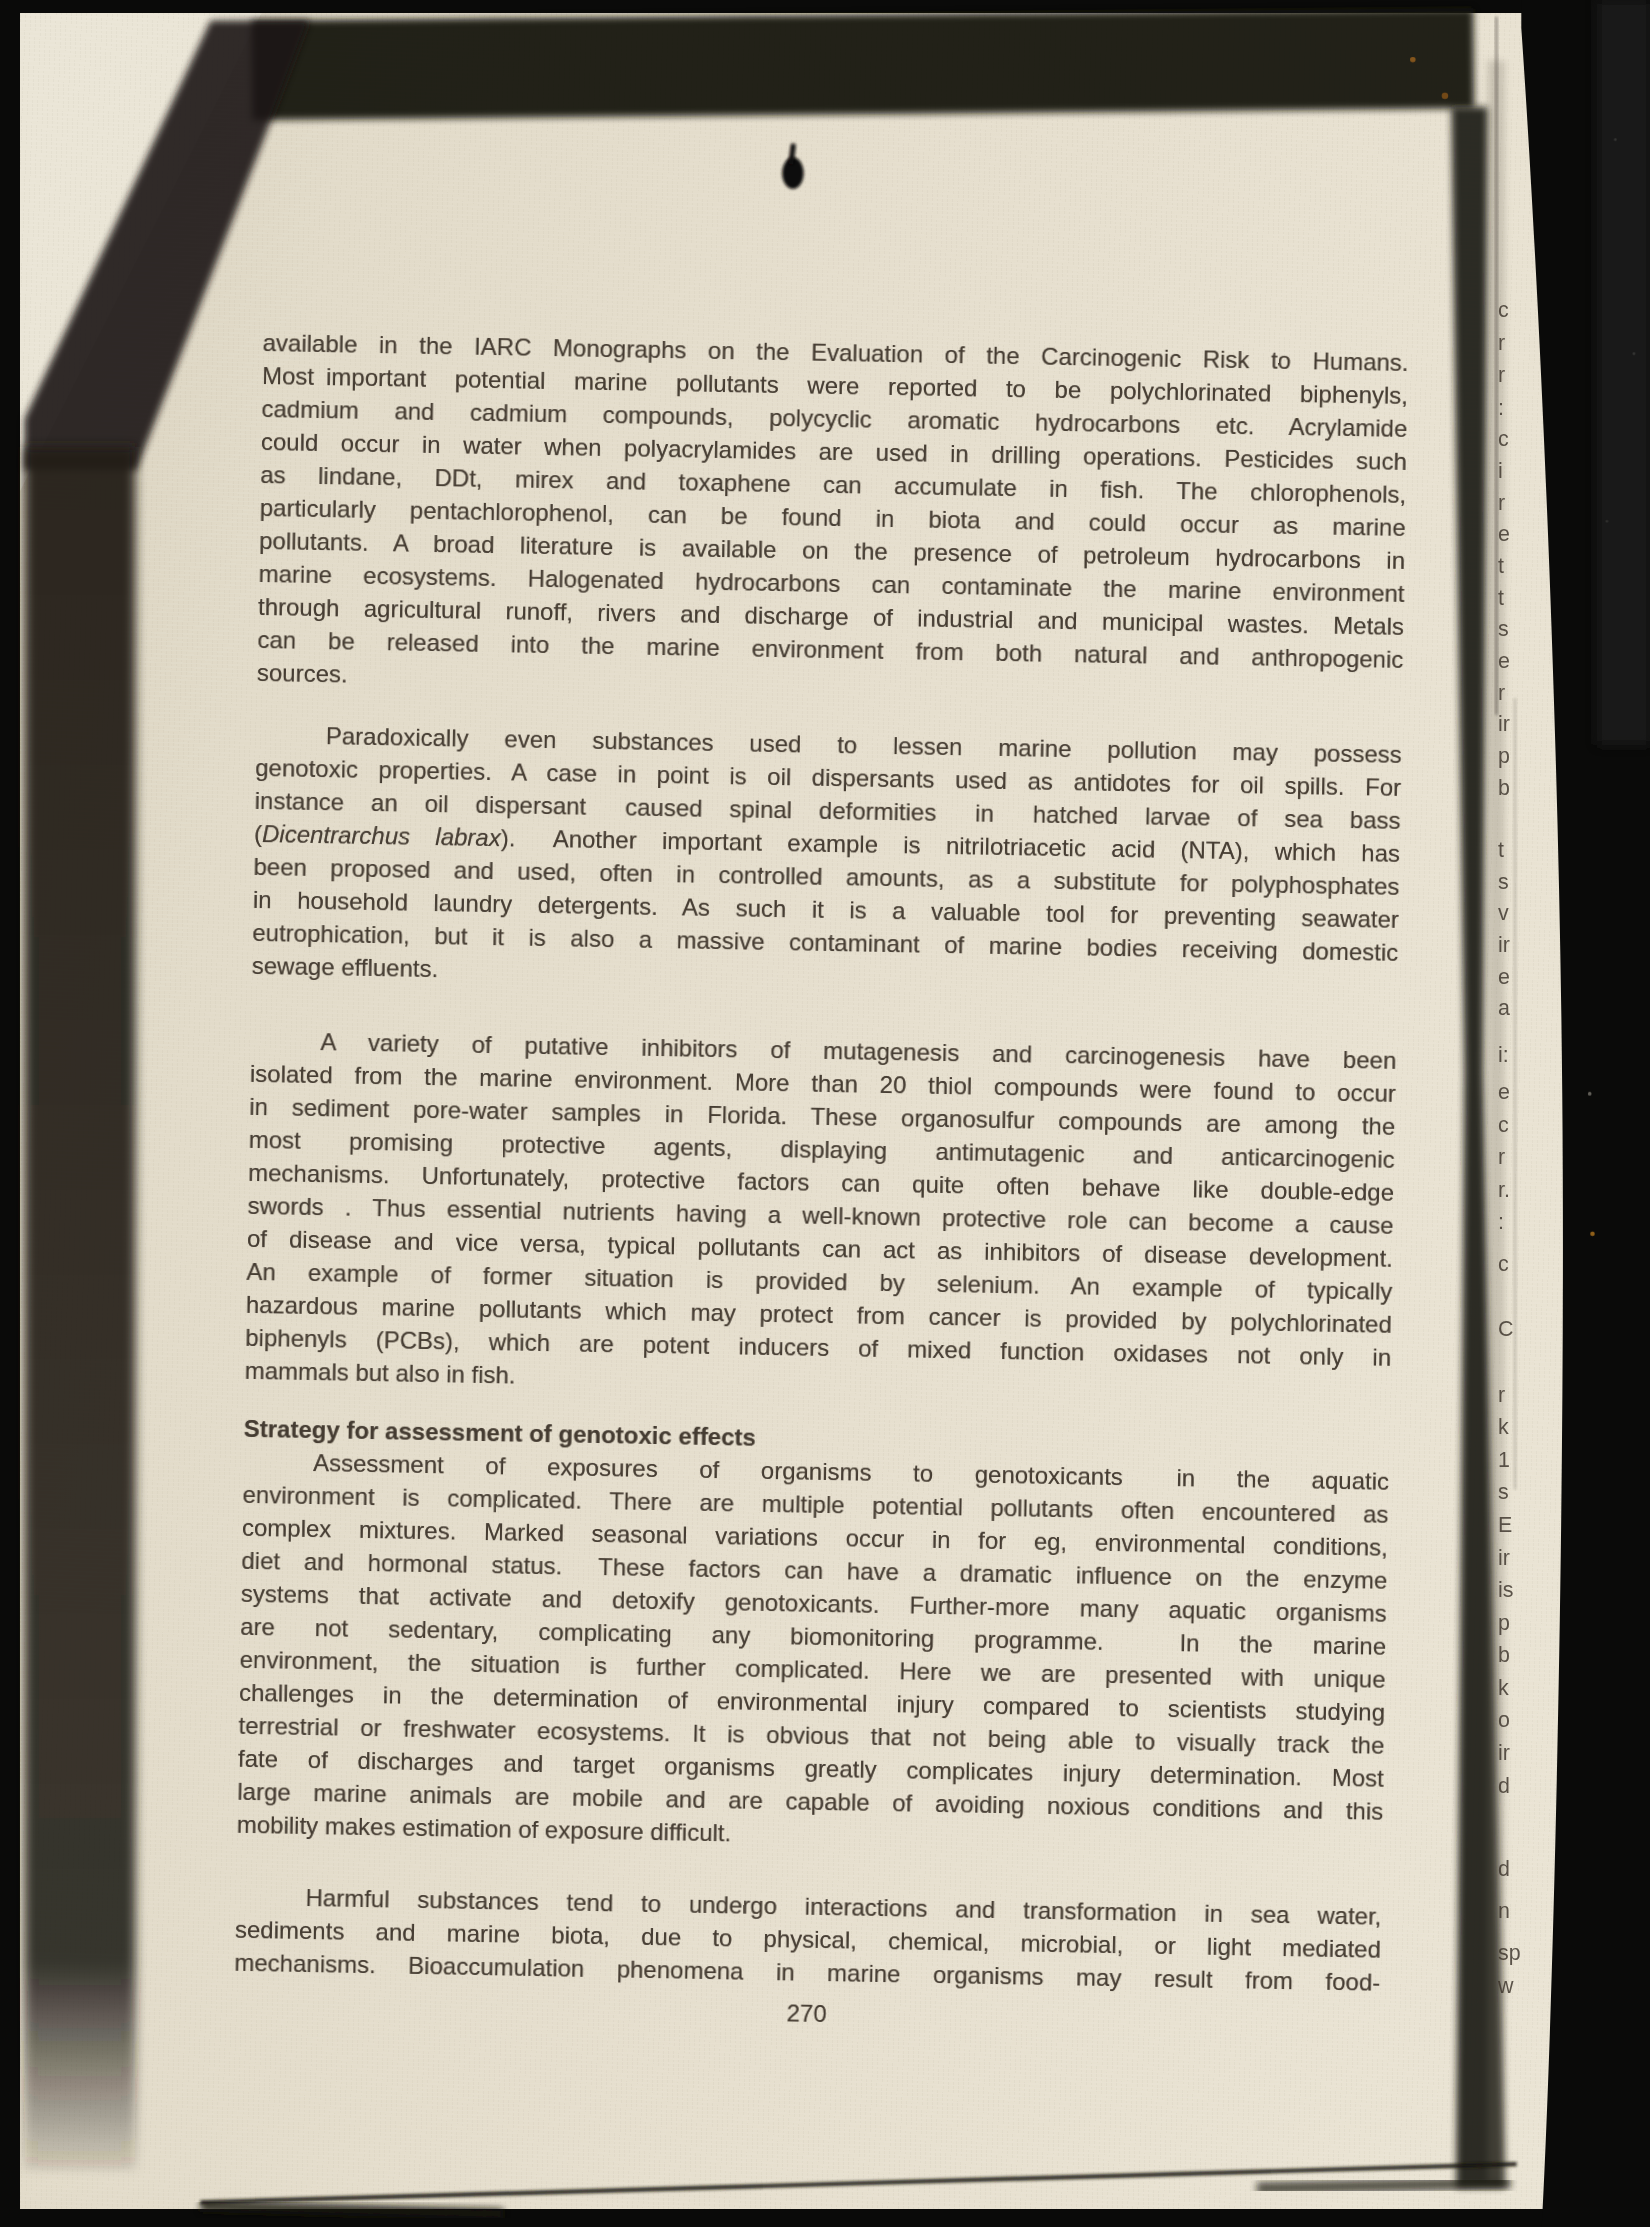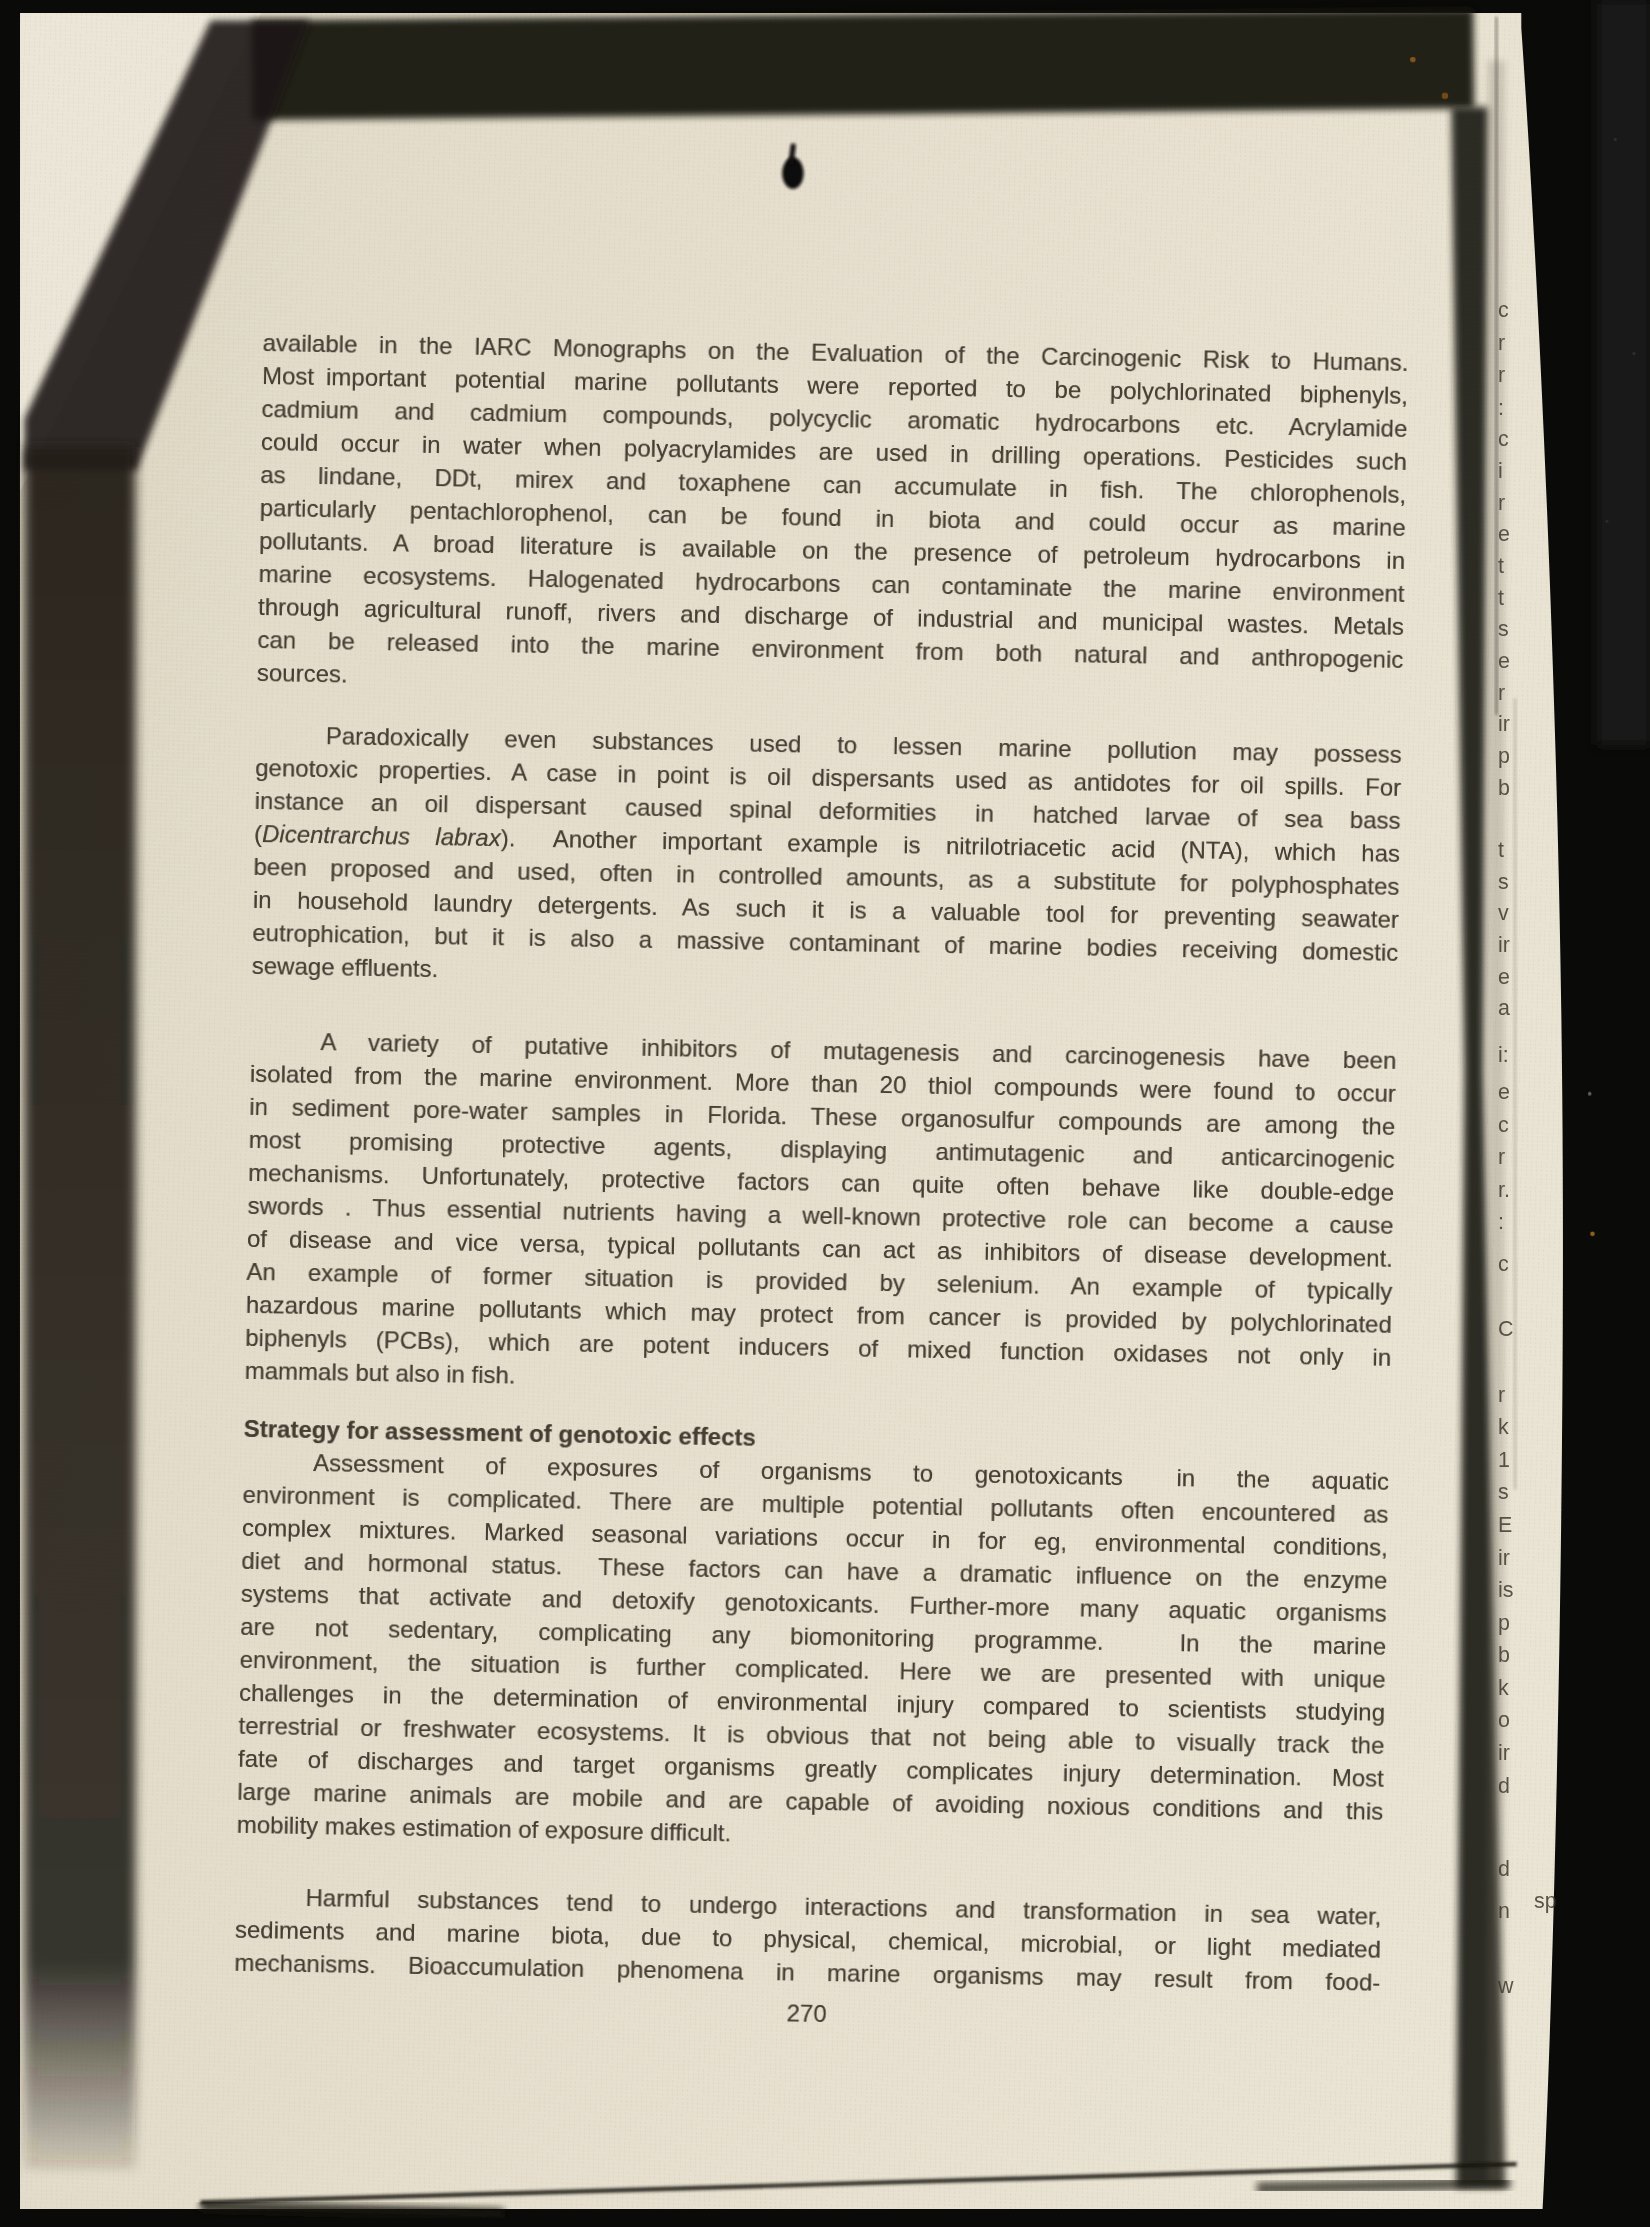--- a/index.html
+++ b/index.html
@@ -195,18 +195,18 @@
       <span class="frag" style="top: 1546px;">ir</span>
       <span class="frag" style="top: 1578px;">is</span>
       <span class="frag" style="top: 1611px;">p</span>
       <span class="frag" style="top: 1643px;">b</span>
       <span class="frag" style="top: 1676px;">k</span>
       <span class="frag" style="top: 1708px;">o</span>
       <span class="frag" style="top: 1741px;">ir</span>
       <span class="frag" style="top: 1774px;">d</span>
       <span class="frag" style="top: 1857px;">d</span>
       <span class="frag" style="top: 1899px;">n</span>
-      <span class="frag" style="top: 1889px; margin-left: 36px;">sp</span>
+      <span class="frag" style="top: 1941px;">sp</span>
       <span class="frag" style="top: 1974px;">w</span>
     </div>
 
 </div>
 
 
 </body></html>

